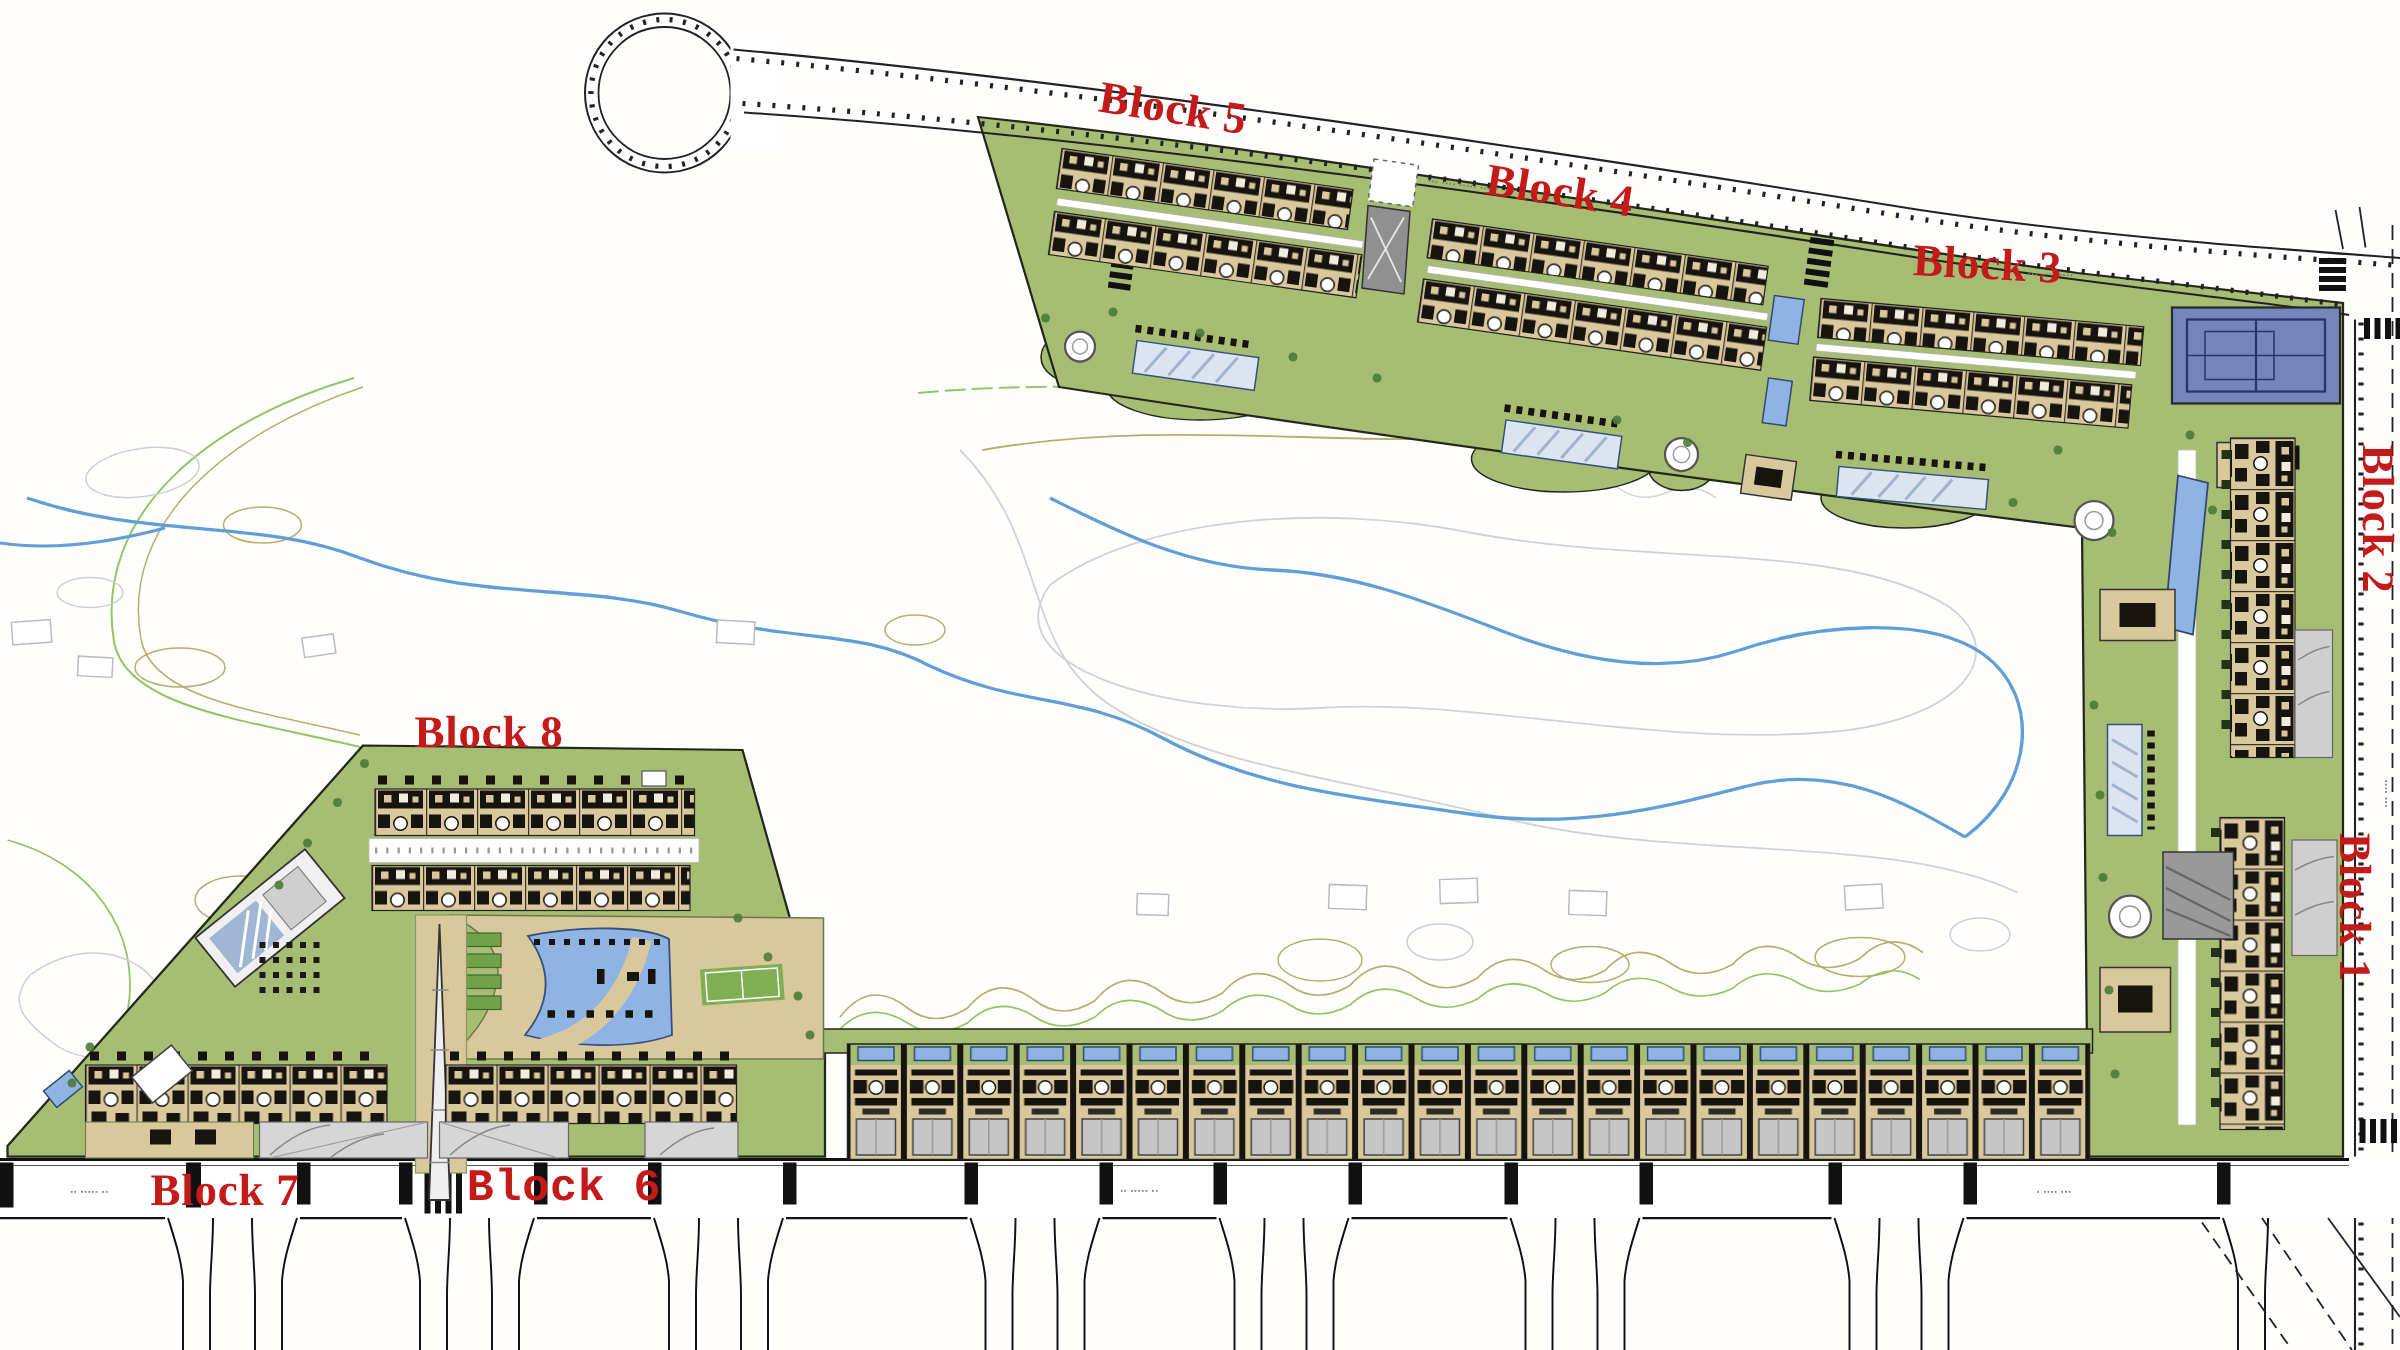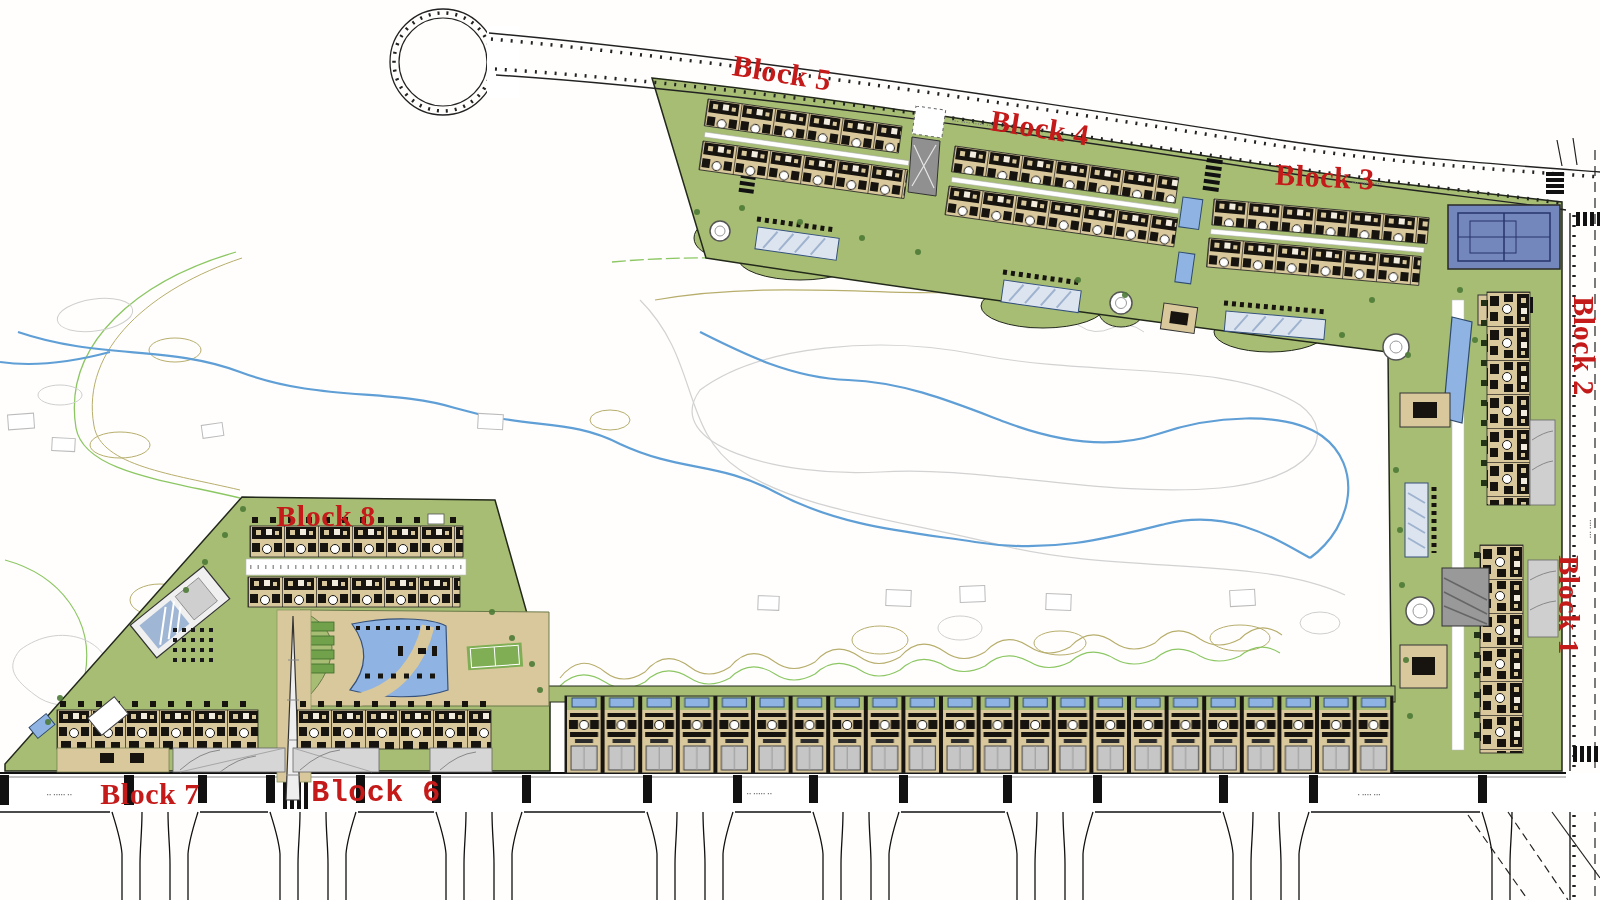--- a/index.html
+++ b/index.html
@@ -463,16 +463,16 @@
     <text x="1358" y="796">▪ ▪▪▪▪ ▪▪▪</text>
     <text transform="translate(1589,520) rotate(90)">▪▪▪▪ ▪▪▪</text>
   </g>
 </svg>
 
 <div class="blk" style="left:782px;top:73px;transform:translate(-50%,-50%) rotate(9deg);">Block 5</div>
 <div class="blk" style="left:1040px;top:128px;transform:translate(-50%,-50%) rotate(9deg);">Block 4</div>
 <div class="blk" style="left:1325px;top:177px;transform:translate(-50%,-50%) rotate(3deg);">Block 3</div>
 <div class="blk" style="left:1584px;top:346px;transform:translate(-50%,-50%) rotate(90deg);">Block 2</div>
 <div class="blk" style="left:1569px;top:605px;transform:translate(-50%,-50%) rotate(90deg);">Block 1</div>
-<div class="blk" style="left:326px;top:489px;margin-top:27px;">Block 8</div>
+<div class="blk" style="left:326px;top:489px;">Block 8</div>
 <div class="blk" style="left:150px;top:794px;text-align:right;">Block 7</div>
 <div class="blk" style="left:376px;top:793px;font-family:Liberation Mono, monospace;">Block 6</div>
 </div>
 
 </body></html>

